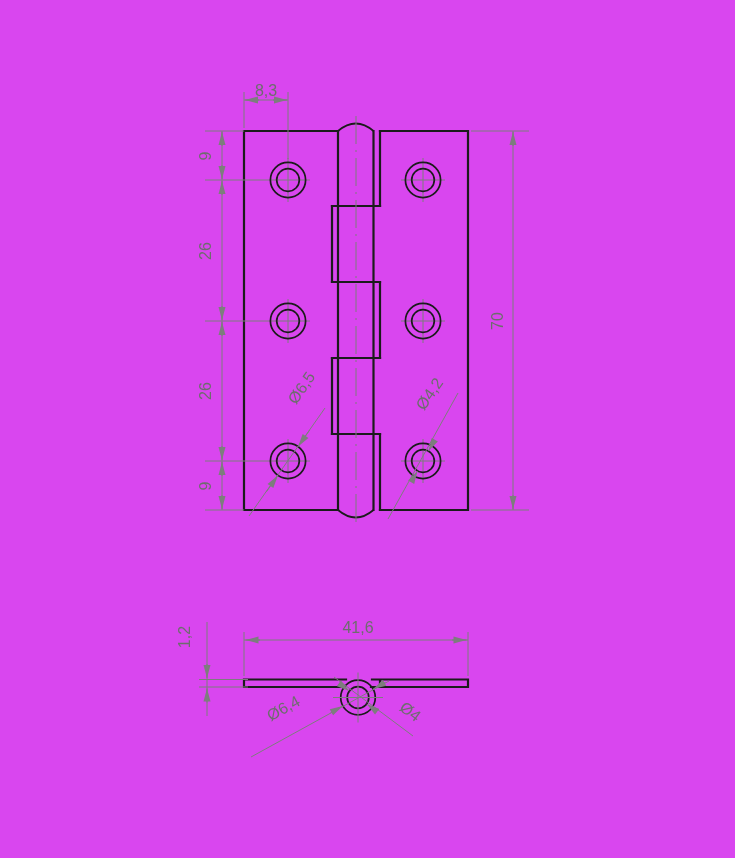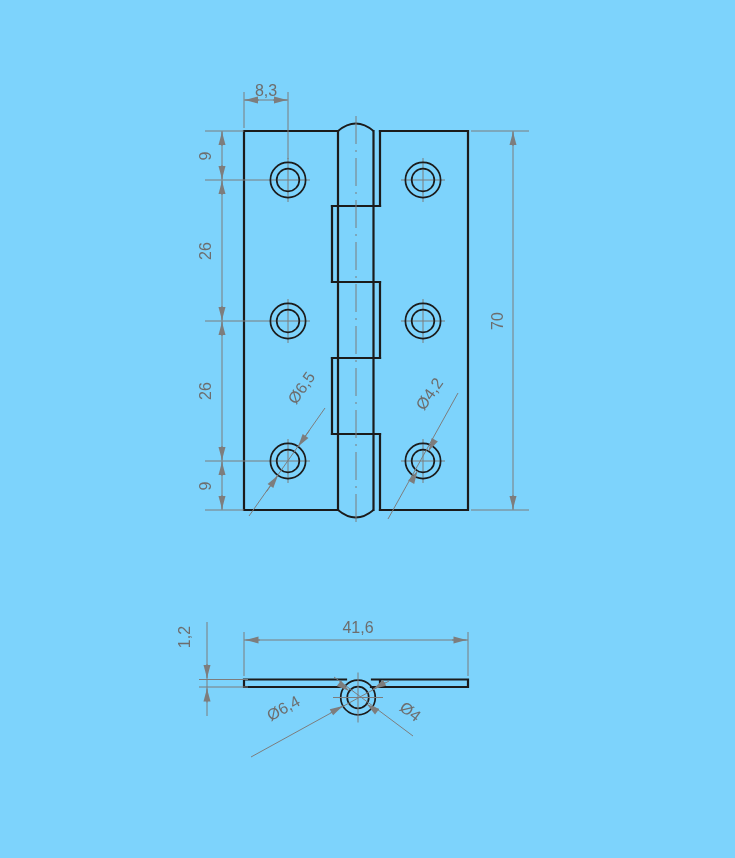--- a/index.html
+++ b/index.html
@@ -1,16 +1,16 @@
 <!DOCTYPE html>
 <html><head>
 <meta charset="utf-8">
 <style>
   html,body{margin:0;padding:0;background:#ffffff;}
-  .sheet{position:relative;width:735px;height:858px;background:#7dd3fc;overflow:hidden;
+  .sheet{position:relative;width:735px;height:858px;background:#d946ef;overflow:hidden;
          font-family:"Liberation Sans", sans-serif;}
   svg{position:absolute;left:0;top:0;}
   .obj{stroke:#1b1b1b;stroke-width:2.2;fill:none;stroke-linecap:square;}
   .objthin{stroke:#1b1b1b;stroke-width:1.7;fill:none;}
   .thin{stroke:#7d7d7d;stroke-width:1;fill:none;}
   .dimtxt{fill:#6d6d6d;font-size:16px;font-family:"Liberation Sans", sans-serif;}
 </style>
 </head>
 <body>
 

